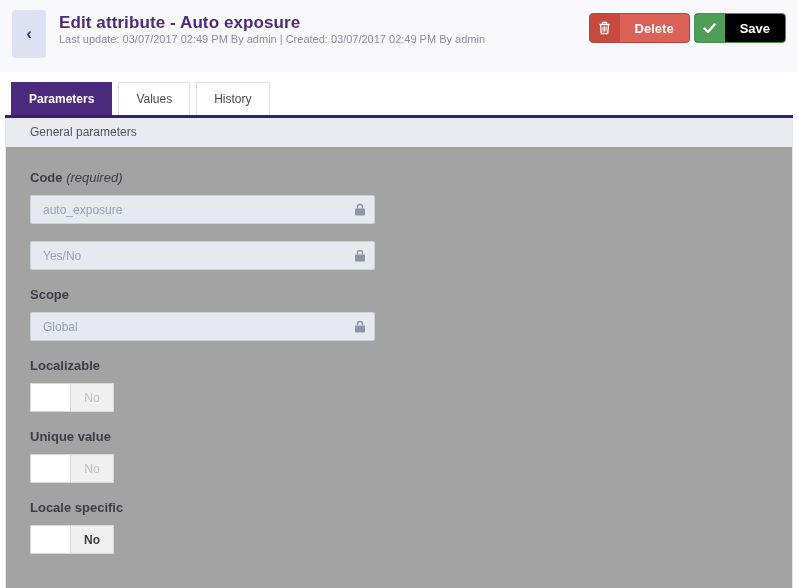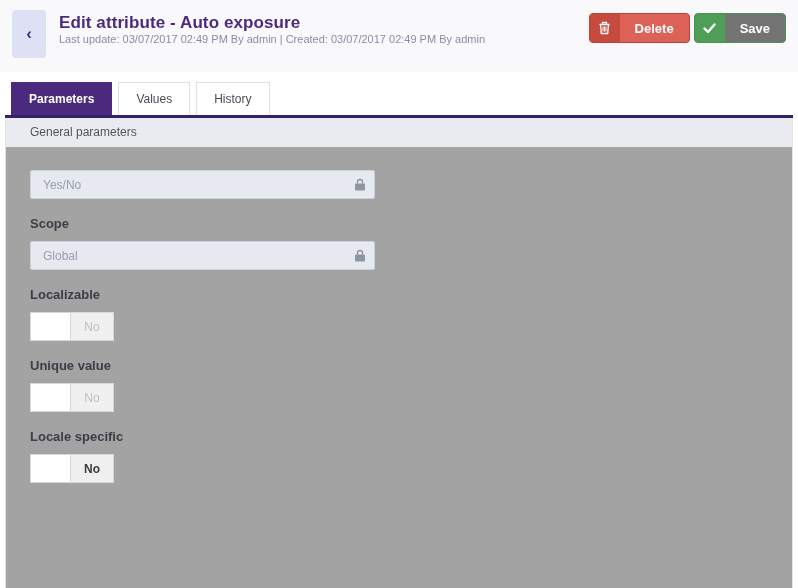--- a/index.html
+++ b/index.html
@@ -61,21 +61,21 @@
   .btn .btn-icon {
     width: 30px;
     display: flex; align-items: center; justify-content: center;
   }
   .btn .btn-label {
     display: flex; align-items: center;
     padding: 0 15px;
   }
   .btn-delete { border: 1px solid #bc4338; background: #dc6156; }
   .btn-delete .btn-icon { background: #c74a3e; }
-  .btn-save { border: 1px solid #49934f; background: #737373; }
+  .btn-save { border: 1px solid #49934f; background: #000000; }
   .btn-save .btn-icon { background: #4e9e58; }
 
   
   .tabbar {
     margin: 10px 5px 0 5px;
     padding-left: 6px;
     border-bottom: 3px solid #35206e;
     display: flex;
     align-items: flex-end;
   }
@@ -215,20 +215,33 @@
   <div class="tab active">Parameters</div>
   <div class="tab">Values</div>
   <div class="tab">History</div>
 </div>
 
 <div class="panel">
   <div class="section-header">General parameters</div>
 
   <div class="form">
 
+    <div class="form-group">
+      <div class="field-label">
+        <span>Code</span>
+        <span class="req"> </span><span class="req">(required)</span>
+      </div>
+      <div class="input-wrap">
+        <input class="text-input" readonly="" value="auto_exposure" style="">
+        <svg class="lock-icon" viewBox="0 0 12 13" fill="none">
+          <rect x="1" y="5.5" width="10" height="7" rx="1" fill="#8f96a1"></rect>
+          <path d="M3.5 5.5V4a2.5 2.5 0 0 1 5 0v1.5" stroke="#8f96a1" stroke-width="1.4"></path>
+        </svg>
+      </div>
+    </div>
 
     <div class="form-group">
       <div class="input-wrap">
         <input class="text-input" readonly="" value="Yes/No" style="">
         <svg class="lock-icon" viewBox="0 0 12 13" fill="none">
           <rect x="1" y="5.5" width="10" height="7" rx="1" fill="#8f96a1"></rect>
           <path d="M3.5 5.5V4a2.5 2.5 0 0 1 5 0v1.5" stroke="#8f96a1" stroke-width="1.4"></path>
         </svg>
       </div>
     </div>

